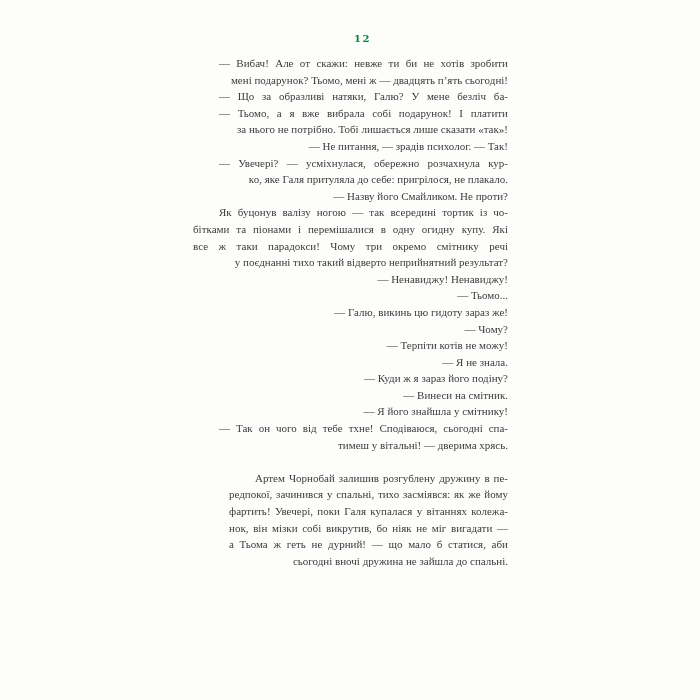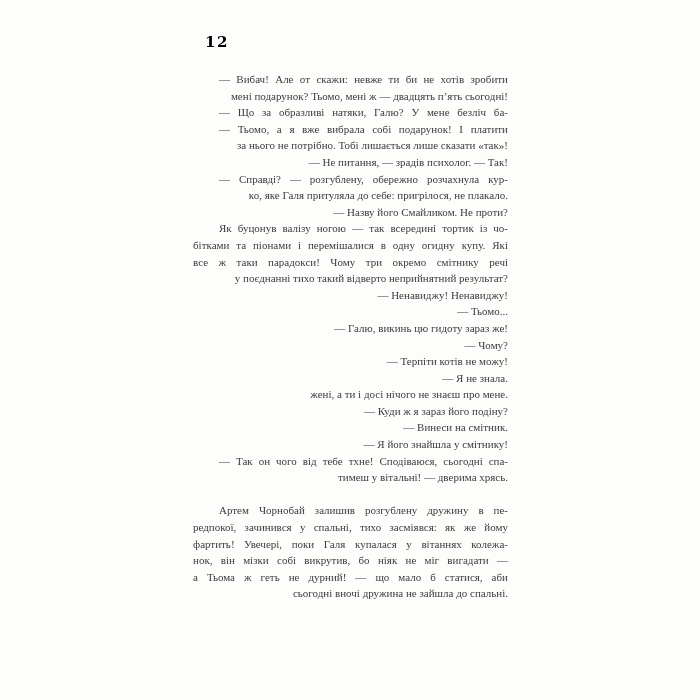--- a/index.html
+++ b/index.html
@@ -13,41 +13,43 @@
     height: 700px;
     background: #fdfdfc;
     overflow: hidden;
     font-family: "Liberation Serif", "DejaVu Serif", serif;
   }
   .page-number {
     position: absolute;
     top: 33px;
     left: 205px;
     width: 315px;
+    text-align: center;
     font-family: "DejaVu Serif", "Liberation Serif", serif;
     font-weight: bold;
-    font-size: 15px;
+    font-size: 10px;
     letter-spacing: 1.5px;
-    color: #000000;
+    color: #15803d;
   }
   .text-block {
     position: absolute;
-    top: 71px;
+    top: 55px;
     left: 193px;
     width: 315px;
     font-size: 11px;
     line-height: 16.6px;
     color: #3c3c3c;
   }
   .paragraph {
     margin: 0;
     padding: 0;
   }
   .paragraph.section-break {
     margin-top: 16.6px;
+    margin-left: 36px;
   }
   .line {
     text-align: right;
     min-height: 16.6px;
   }
   .line.just {
     text-align: justify;
     text-align-last: justify;
   }
   .line.indent {
@@ -68,21 +70,21 @@
         <div class="line indent just">— Що за образливі натяки, Галю? У мене безліч ба-</div>
       </div>
       <div class="paragraph">
         <div class="line indent just">— Тьомо, а я вже вибрала собі подарунок! І платити</div>
         <div class="line">за нього не потрібно. Тобі лишається лише сказати «так»!</div>
       </div>
       <div class="paragraph">
         <div class="line indent">— Не питання, — зрадів психолог. — Так!</div>
       </div>
       <div class="paragraph">
-        <div class="line indent just">— Справді? — розгублену, обережно розчахнула кур-</div>
+        <div class="line indent just">— Увечері? — усміхнулася, обережно розчахнула кур-</div>
         <div class="line">ко, яке Галя притуляла до себе: пригрілося, не плакало.</div>
       </div>
       <div class="paragraph">
         <div class="line indent">— Назву його Смайликом. Не проти?</div>
       </div>
       <div class="paragraph">
         <div class="line indent just">Як буцонув валізу ногою — так всередині тортик із чо-</div>
         <div class="line just">бітками та піонами і перемішалися в одну огидну купу. Які</div>
         <div class="line just">все ж таки парадокси! Чому три окремо смітнику речі</div>
         <div class="line">у поєднанні тихо такий відверто неприйнятний результат?</div>
@@ -99,21 +101,20 @@
       <div class="paragraph">
         <div class="line indent">— Чому?</div>
       </div>
       <div class="paragraph">
         <div class="line indent">— Терпіти котів не можу!</div>
       </div>
       <div class="paragraph">
         <div class="line indent">— Я не знала.</div>
       </div>
       <div class="paragraph">
-        <div class="line">жені, а ти і досі нічого не знаєш про мене.</div>
       </div>
       <div class="paragraph">
         <div class="line indent">— Куди ж я зараз його подіну?</div>
       </div>
       <div class="paragraph">
         <div class="line indent">— Винеси на смітник.</div>
       </div>
       <div class="paragraph">
         <div class="line indent">— Я його знайшла у смітнику!</div>
       </div>

